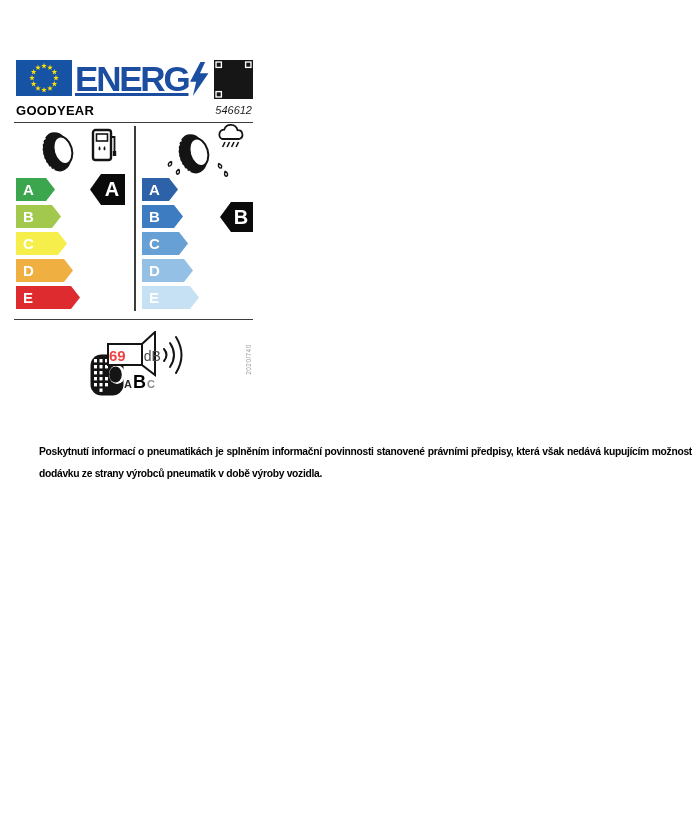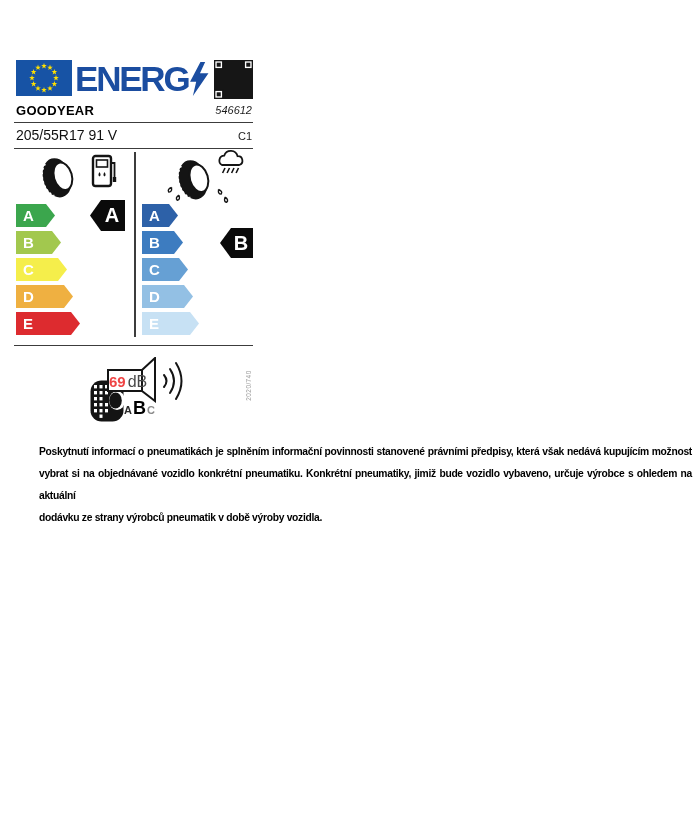--- a/index.html
+++ b/index.html
@@ -9,21 +9,21 @@
     -webkit-font-smoothing:antialiased;
   }
   .tyre-label{position:absolute;left:14px;top:58px;width:239px;}
 
   
   .header{position:relative;height:44px;}
   .flag{position:absolute;left:2px;top:2px;width:56px;height:36px;}
   .flagbg{fill:var(--flag-blue,#1753A5);}
   .star{fill:var(--star-yellow,#FFE000);}
   .logo{position:absolute;left:61px;top:1px;height:40px;display:flex;align-items:center;color:var(--eu-blue,#1B4DA0);}
-  .logo-text{font-weight:bold;font-size:35px;letter-spacing:-2.2px;line-height:40px;}
+  .logo-text{font-weight:bold;font-size:35px;letter-spacing:-2.2px;line-height:40px;text-decoration:underline;}
   .bolt{margin-left:2px;width:19px;height:34px;fill:currentColor;}
   .qr{position:absolute;right:0;top:2px;width:39px;height:39px;}
   .qr rect{fill:#161616;}
   .qr .wh{fill:#ffffff;}
 
   
   .row-brand{display:flex;justify-content:space-between;align-items:center;
     padding:1px 1px 4px 2px;border-bottom:1.5px solid #3c3c3c;line-height:15px;}
   .brand{font-weight:bold;font-size:13px;letter-spacing:.3px;}
   .article{font-size:11px;color:#1c1c1c;font-style:italic;}
@@ -51,21 +51,21 @@
     clip-path:polygon(0 50%, 11px 0, 100% 0, 100% 100%, 11px 100%);}
   .pick-fuel{left:76px;top:51px;width:35px;height:31px;}
   .pick-wet{left:206px;top:79px;width:33px;height:30px;}
 
   
   .noise{position:relative;height:80px;}
   .tire-front{position:absolute;left:76px;top:34px;}
   .speaker{position:absolute;left:93px;top:11px;}
   .db{position:absolute;left:95px;top:26px;width:33px;height:19px;line-height:19px;text-align:center;white-space:nowrap;}
   .db .val{font-weight:bold;font-size:15px;color:#ef4444;}
-  .db .unit{font-size:16px;color:#4a4a4a;margin-left:2px;}
+  .db .unit{font-size:14px;color:#4a4a4a;margin-left:18px;}
   .arcs{position:absolute;left:147px;top:14px;}
   .abc{position:absolute;left:110px;top:52px;display:flex;align-items:baseline;}
   .abc .c-a{font-size:11px;color:#2b2b2b;font-weight:bold;}
   .abc .c-b{font-size:18px;color:#000;font-weight:800;margin:0 1px;}
   .abc .c-c{font-size:11px;color:#8a8a8a;font-weight:bold;}
   .reg{position:absolute;left:213px;top:36px;width:42px;text-align:center;
     transform:rotate(-90deg);transform-origin:center;font-size:6.5px;color:#9a9a9a;letter-spacing:.4px;white-space:nowrap;}
 
   
   .disclaimer{position:absolute;left:8px;top:441px;width:684px;
@@ -129,24 +129,20 @@
         <use href="#finder" x="22" y="0"></use>
         <use href="#finder" x="0" y="22"></use>
     </svg>
   </div>
 
   <div class="row-brand">
     <span class="brand">GOODYEAR</span>
     <span class="article">546612</span>
   </div>
 
-  <div class="row-size">
-    <span class="size">205/55R17 91 V</span>
-    <span class="tclass">C1</span>
-  </div>
 
   <div class="ratings">
     <div class="divider"></div>
 
     <svg class="icon-fuel" width="78" height="52" viewBox="0 0 78 52">
       <g transform="rotate(-16 20 26)">
         <ellipse cx="17" cy="26" rx="14" ry="20" fill="#141414"></ellipse>
         <path d="M9,9 A13,19 0 0 0 9,43" stroke="#fff" stroke-width="3" fill="none" stroke-dasharray="2 2.6"></path>
         <path d="M4.5,12 A13,19 0 0 0 4.5,40" stroke="#fff" stroke-width="2" fill="none" stroke-dasharray="1.6 2.4"></path>
         <ellipse cx="23" cy="26" rx="9" ry="14" fill="#fff" stroke="#141414" stroke-width="2"></ellipse>
@@ -265,15 +261,14 @@
       <span class="c-a">A</span>
       <span class="c-b">B</span>
       <span class="c-c">C</span>
     </div>
     <div class="reg">2020/740</div>
   </div>
 </div>
 
 <div class="disclaimer">
   <div class="dline">Poskytnutí informací o pneumatikách je splněním informační povinnosti stanovené právními předpisy, která však nedává kupujícím možnost</div>
-  <div class="dline">vybrat si na objednávané vozidlo konkrétní pneumatiku. Konkrétní pneumatiky, jimiž bude vozidlo vybaveno, určuje výrobce s ohledem na aktuální</div>
   <div class="dline last">dodávku ze strany výrobců pneumatik v době výroby vozidla.</div>
 </div>
 
 </body></html>

